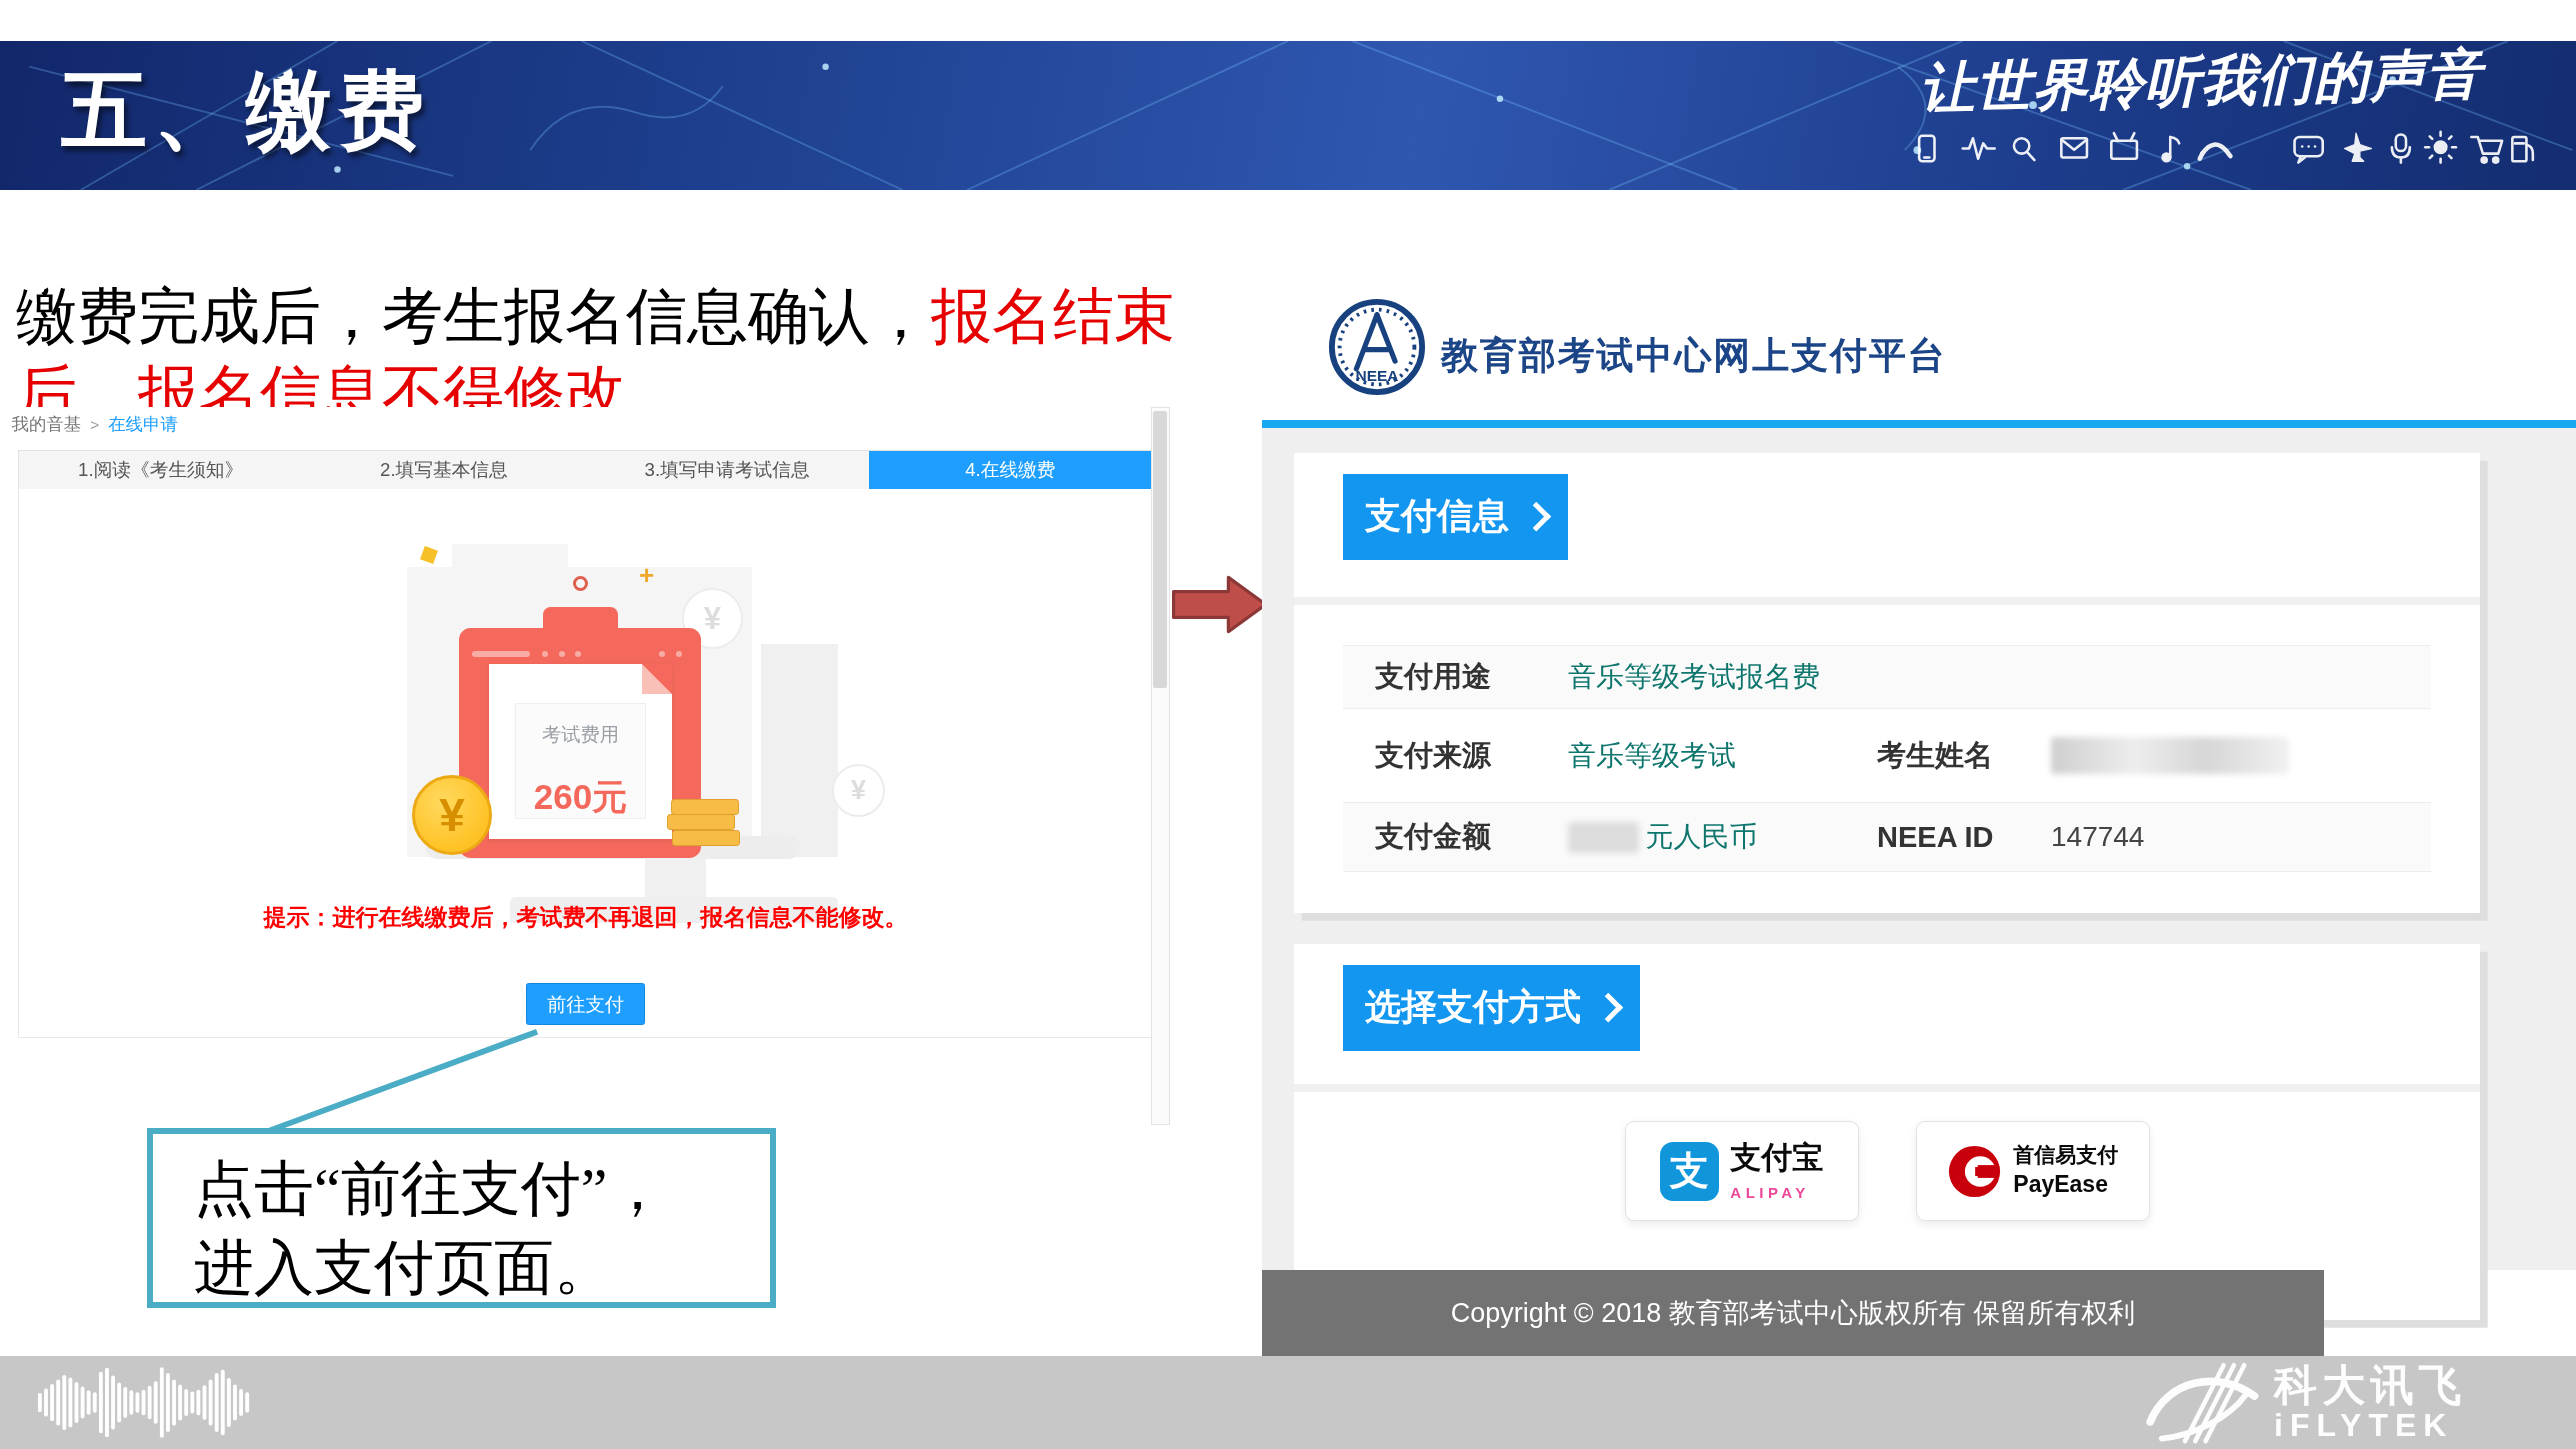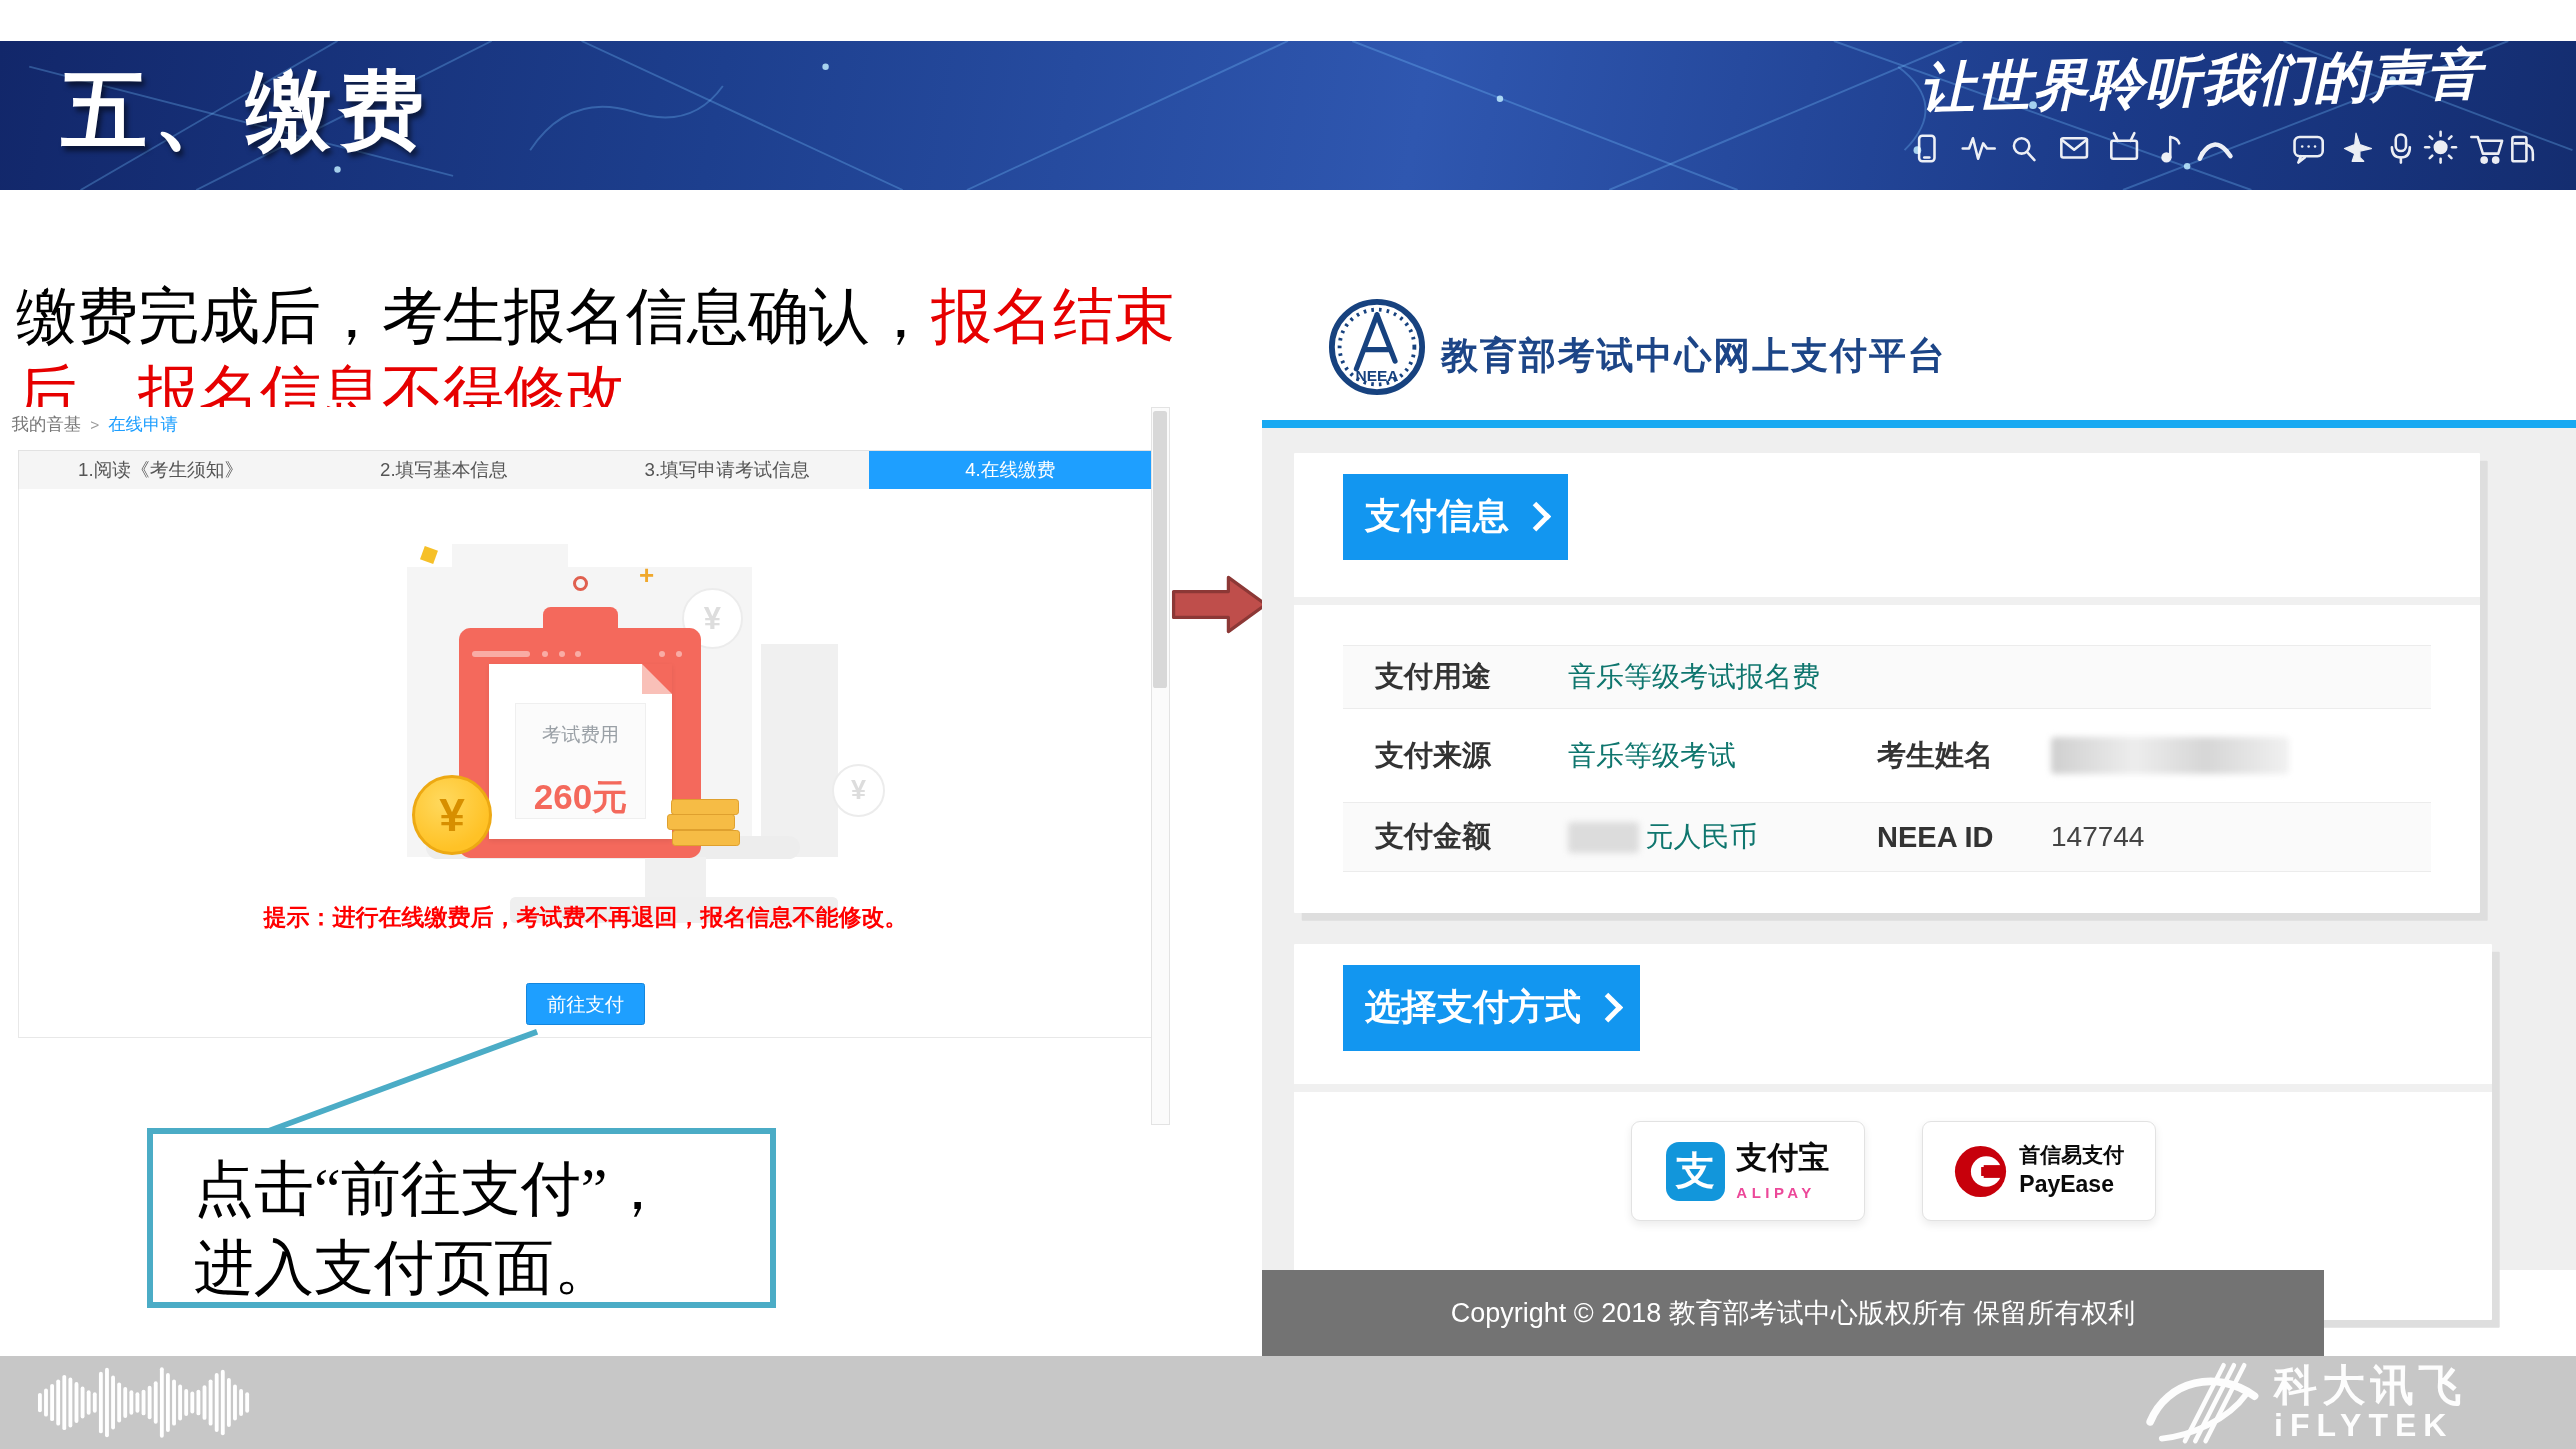--- a/index.html
+++ b/index.html
@@ -80,21 +80,21 @@
            font-family:"Liberation Serif","DejaVu Serif",serif;font-size:60px;color:#000;line-height:1.32;}
   .arrow{position:absolute;left:1171px;top:574px;width:98px;height:61px;}
 
   
   .neea-logo{position:absolute;left:1328px;top:298px;width:98px;height:98px;}
   .site-title{position:absolute;left:1441px;top:331px;font-size:37px;font-weight:bold;color:#1c4587;letter-spacing:1.9px;}
   .top-divider{position:absolute;left:1262px;top:420px;width:1314px;height:8.4px;background:#18A9F2;}
   .panel-bg{position:absolute;left:1262px;top:428px;width:1314px;height:842px;background:#efefef;}
   .card{position:absolute;background:#fff;border-radius:1px;box-shadow:7.7px 7.7px 0 #dedede;}
   .card1{left:1294px;top:453px;width:1186px;height:460px;}
-  .card2{left:1294px;top:944px;width:1186px;height:376px;padding-left:12px;}
+  .card2{left:1294px;top:944px;width:1186px;height:376px;}
   .badge{position:absolute;left:49px;top:20.6px;height:86px;background:#1296F0;color:#fff;font-size:36px;
          font-weight:bold;display:flex;align-items:center;padding:0 22px;}
   .chev{width:15.5px;height:15.5px;border-top:5.2px solid #fff;border-right:5.2px solid #fff;transform:rotate(45deg);margin-left:16.7px;}
   .card-divider{position:absolute;left:0;right:0;height:7.7px;background:#f0f0f0;}
   .rows{position:absolute;left:49px;right:49px;top:192px;}
   .prow{display:flex;align-items:center;box-sizing:border-box;padding-left:32px;}
   .prow.alt{background:#fafafa;border-top:1.3px solid #ececec;border-bottom:1.3px solid #ececec;}
   .rh1{height:64px;}.rh2{height:93px;}.rh3{height:70px;}
   .cl{width:193px;font-size:29px;font-weight:bold;color:#333;}
   .cv{width:309px;font-size:28px;color:#0f766e;display:flex;align-items:center;}

